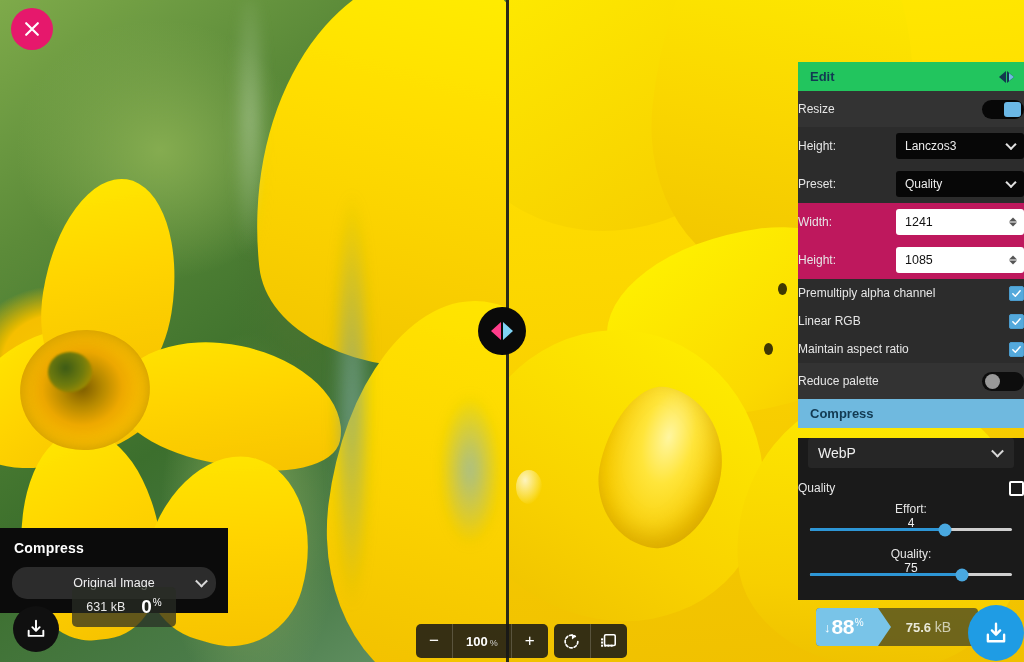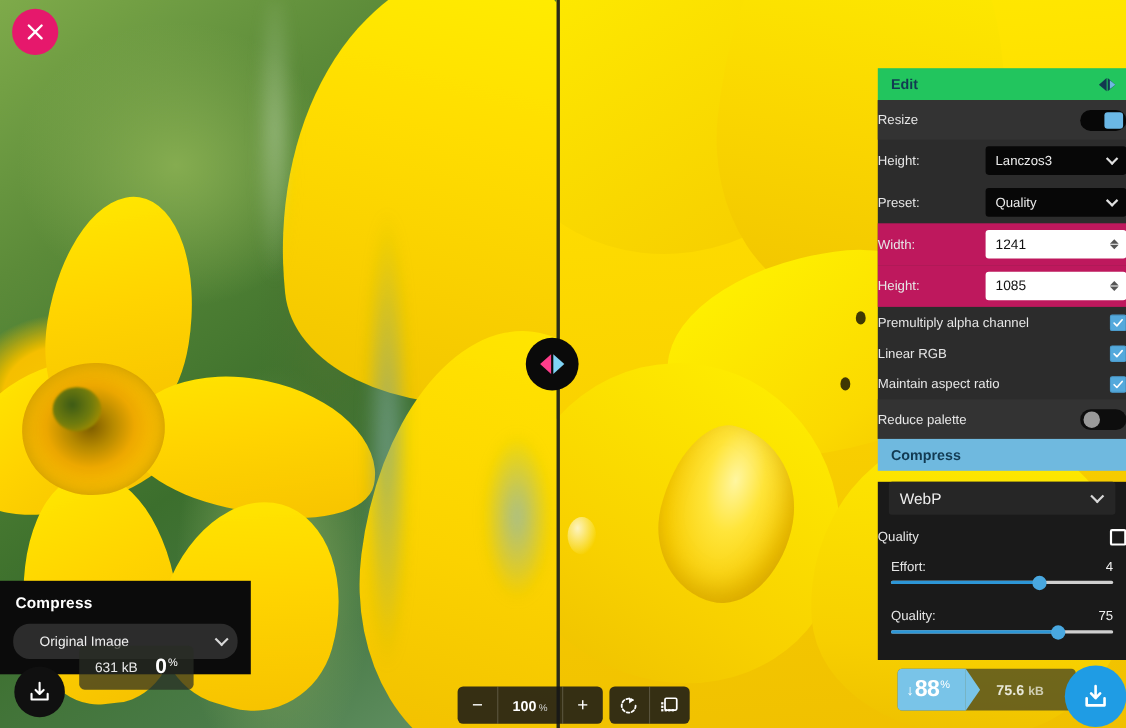--- a/index.html
+++ b/index.html
@@ -178,20 +178,21 @@
   .lp-select-wrap { padding: 0 12px; }
   .lp-select {
     position: relative;
     width: 100%; height: 32px;
     background: #2c2c2c;
     border-radius: 15px;
     display: flex; align-items: center;
     padding: 0 24px;
     color: #efefef; font-size: 12.5px;
     cursor: pointer;
+    justify-content: center;
   }
   .chev {
     position: absolute; right: 10px; top: 50%;
     width: 9px; height: 9px;
     border-right: 2px solid #d8d8d8; border-bottom: 2px solid #d8d8d8;
     transform: translateY(-70%) rotate(45deg);
   }
 
   
   .dl-left {
@@ -270,21 +271,21 @@
     content: "";
     position: absolute; right: -13px; top: 0;
     border-top: 19px solid transparent;
     border-bottom: 19px solid transparent;
     border-left: 13px solid #79c4e8;
   }
   .result-ratio .arrow-d { font-size: 13px; margin-right: 1px; }
   .result-ratio .num { font-size: 21px; font-weight: bold; letter-spacing: -.5px; }
   .result-ratio .pct { font-size: 10px; margin-left: 1px; align-self: flex-start; margin-top: 9px; }
   .result-size { color: #e8e8d8; font-size: 13px; margin-left: 28px; font-weight: bold; }
-  .result-size .unit { font-size: 11px; font-weight: bold; opacity: .8; }
+  .result-size .unit { font-size: 14px; font-weight: normal; opacity: .8; }
   .dl-right {
     position: absolute; left: 152px; top: -3px;
     width: 56px; height: 56px; border-radius: 50%;
     background: #1f9ce4;
     display: flex; align-items: center; justify-content: center;
     cursor: pointer;
   }
 
   
   .edit-panel {
@@ -383,21 +384,21 @@
     height: 30px; width: calc(100% - 20px);
     background: #262626; border-radius: 3px;
     display: flex; align-items: center; padding: 0 10px;
     color: #efefef; font-size: 14px; position: relative; cursor: pointer;
   }
   .wide-sel .chev { right: 12px; }
 
   .slider-row { padding: 0 12px 2px 12px; }
   .slider-head {
     display: flex; justify-content: space-between; align-items: center;
-    height: 26px; color: #e6e6e6; font-size: 12px;
+    height: 26px; color: #e6e6e6; font-size: 12px; flex-direction: column;
   }
   .slider-head .val { font-size: 12px; color: #f0f0f0; }
   .track {
     position: relative; height: 3px; background: #cfcfcf; border-radius: 2px; margin-bottom: 14px;
     cursor: pointer;
   }
   .track .fill { position: absolute; left: 0; top: 0; bottom: 0; background: #2d96d6; border-radius: 2px; }
   .track .thumb {
     position: absolute; top: 50%; transform: translate(-50%, -50%);
     width: 13px; height: 13px; border-radius: 50%; background: #49a8e0;

